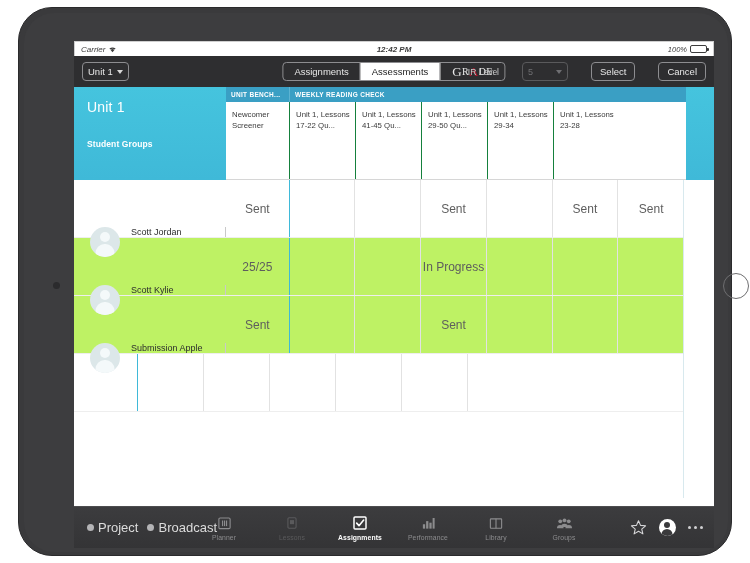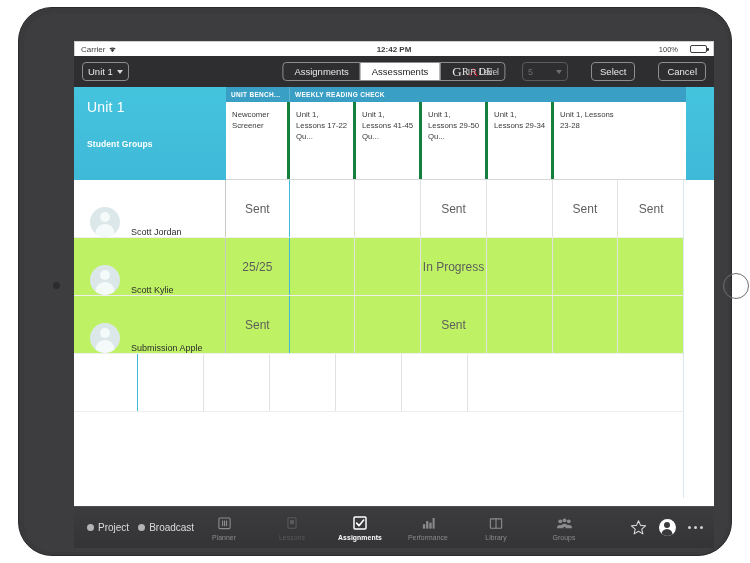--- a/index.html
+++ b/index.html
@@ -54,25 +54,26 @@
   #status-bar {
     position: relative;
     height: 15px;
     background: #ffffff;
     border: 1px solid #cfcfcf;
     border-bottom: none;
     display: flex;
     align-items: center;
     font-size: 8px;
     color: #3c3c3c;
+    font-style: italic;
   }
   #carrier-block { position: absolute; left: 6px; display: flex; align-items: center; gap: 3px; }
   #wifi-icon { display: block; }
   #clock { position: absolute; left: 0; right: 0; text-align: center; font-weight: bold; font-size: 8px; }
-  #battery-block { position: absolute; right: 6px; display: flex; align-items: center; gap: 12px; }
+  #battery-block { position: absolute; right: 6px; display: flex; align-items: center; gap: 3px; }
   #battery-pct { font-size: 7.5px; }
   #battery-shell {
     width: 17px; height: 8px;
     border: 1px solid #3c3c3c;
     border-radius: 2px;
     position: relative;
     padding: 1px;
   }
   #battery-shell::after {
     content: "";
@@ -227,21 +228,21 @@
     overflow: hidden;
   }
   .group-hdr:last-child { border-right: none; }
   #col-header-row {
     display: flex;
     flex: 1;
     background: #ffffff;
     border-bottom: 1px solid #d6d6d6;
   }
   .col-hdr {
-    border-right: 3px solid #15803d;
+    border-right: 1px solid #15803d;
     padding: 7px 5px 0 6px;
     font-size: 7.8px;
     line-height: 1.42;
     color: #3a3a3a;
     overflow: hidden;
     cursor: pointer;
   }
   .col-hdr:last-child { border-right: none; }
 
   
@@ -254,24 +255,25 @@
   .row {
     display: flex;
     height: 58px;
     border-bottom: 1px solid #eeeeee;
   }
   .row.alt { background: #bef264; }
   .cell-student {
     width: 152px;
     flex-shrink: 0;
     display: flex;
-    align-items: flex-end;
+    align-items: flex-start;
     gap: 11px;
     padding-left: 16px;
     border-right: 1px solid #c9c9c9;
+    margin-top: 47px;
   }
   .avatar {
     width: 30px; height: 30px;
     border-radius: 50%;
     background: #dce7e9;
     flex-shrink: 0;
     position: relative;
     overflow: hidden;
   }
   .avatar .head {
@@ -319,21 +321,21 @@
     border-top: 1px solid #4d4d4f;
     display: flex;
     align-items: center;
   }
   #radio-group { display: flex; align-items: center; gap: 9px; margin-left: 13px; }
   .radio-item { display: flex; align-items: center; gap: 4px; cursor: pointer; }
   .radio-dot {
     width: 7px; height: 7px; border-radius: 50%;
     background: #b4b4b6;
   }
-  .radio-label { color: #dcdcdc; font-size: 10px; }
+  .radio-label { color: #dcdcdc; font-size: 13px; }
 
   #tab-items {
     display: flex;
     position: absolute;
     left: 50%;
     transform: translateX(-50%);
     gap: 0;
   }
   .tab {
     width: 68px;

